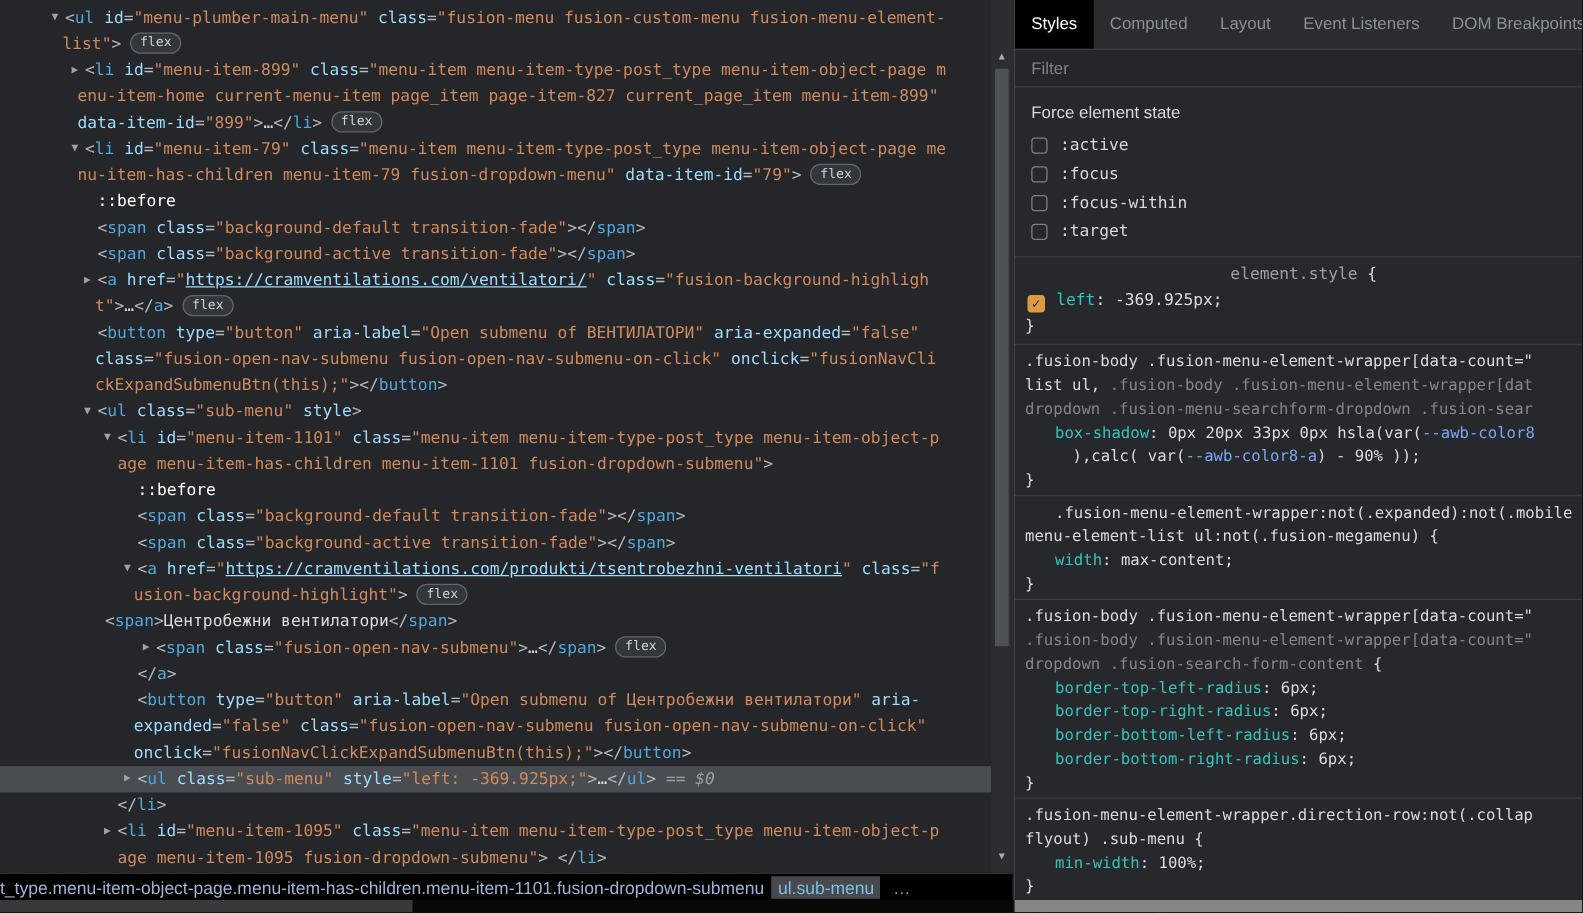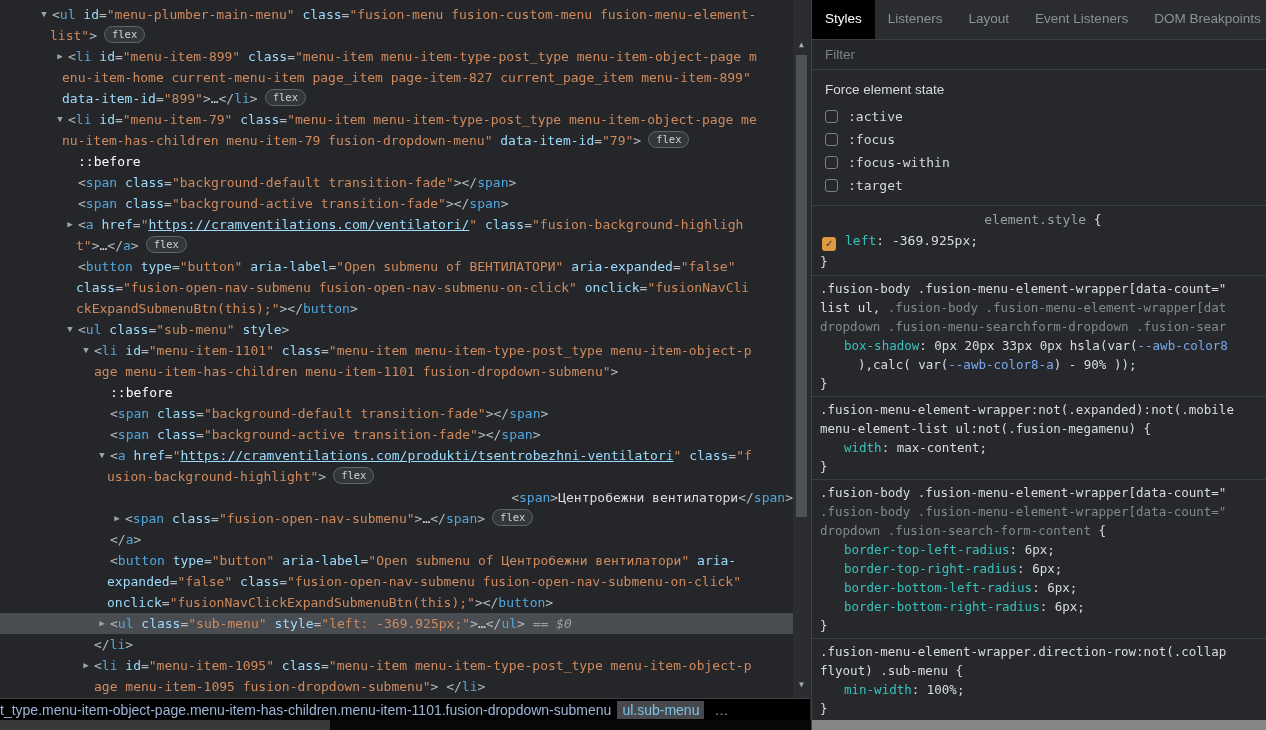--- a/index.html
+++ b/index.html
@@ -133,21 +133,21 @@
       <div class="code-row" style="padding-left: 76px;"><span class="tk-attr">class</span><span class="tk-p">=</span><span class="tk-val">"fusion-open-nav-submenu fusion-open-nav-submenu-on-click"</span><span class="tk-p"> </span><span class="tk-attr">onclick</span><span class="tk-p">=</span><span class="tk-val">"fusionNavCli</span></div>
       <div class="code-row" style="padding-left: 76px;"><span class="tk-val">ckExpandSubmenuBtn(this);"</span><span class="tk-p">&gt;&lt;/</span><span class="tk-tag">button</span><span class="tk-p">&gt;</span></div>
       <div class="code-row" style="padding-left: 78px;"><span class="tw" style="left: 64px;">▼</span><span class="tk-p">&lt;</span><span class="tk-tag">ul</span><span class="tk-p"> </span><span class="tk-attr">class</span><span class="tk-p">=</span><span class="tk-val">"sub-menu"</span><span class="tk-p"> </span><span class="tk-attr">style</span><span class="tk-p">&gt;</span></div>
       <div class="code-row" style="padding-left: 94px;"><span class="tw" style="left: 80px;">▼</span><span class="tk-p">&lt;</span><span class="tk-tag">li</span><span class="tk-p"> </span><span class="tk-attr">id</span><span class="tk-p">=</span><span class="tk-val">"menu-item-1101"</span><span class="tk-p"> </span><span class="tk-attr">class</span><span class="tk-p">=</span><span class="tk-val">"menu-item menu-item-type-post_type menu-item-object-p</span></div>
       <div class="code-row" style="padding-left: 94px;"><span class="tk-val">age menu-item-has-children menu-item-1101 fusion-dropdown-submenu"</span><span class="tk-p">&gt;</span></div>
       <div class="code-row" style="padding-left: 110px;"><span class="tk-pseudo">::before</span></div>
       <div class="code-row" style="padding-left: 110px;"><span class="tk-p">&lt;</span><span class="tk-tag">span</span><span class="tk-p"> </span><span class="tk-attr">class</span><span class="tk-p">=</span><span class="tk-val">"background-default transition-fade"</span><span class="tk-p">&gt;&lt;/</span><span class="tk-tag">span</span><span class="tk-p">&gt;</span></div>
       <div class="code-row" style="padding-left: 110px;"><span class="tk-p">&lt;</span><span class="tk-tag">span</span><span class="tk-p"> </span><span class="tk-attr">class</span><span class="tk-p">=</span><span class="tk-val">"background-active transition-fade"</span><span class="tk-p">&gt;&lt;/</span><span class="tk-tag">span</span><span class="tk-p">&gt;</span></div>
       <div class="code-row" style="padding-left: 110px;"><span class="tw" style="left: 96px;">▼</span><span class="tk-p">&lt;</span><span class="tk-tag">a</span><span class="tk-p"> </span><span class="tk-attr">href</span><span class="tk-p">=</span><span class="tk-val">"</span><span class="tk-link">https://cramventilations.com/produkti/tsentrobezhni-ventilatori</span><span class="tk-val">"</span><span class="tk-p"> </span><span class="tk-attr">class</span><span class="tk-p">=</span><span class="tk-val">"f</span></div>
       <div class="code-row" style="padding-left: 107px;"><span class="tk-val">usion-background-highlight"</span><span class="tk-p">&gt;</span><span class="badge">flex</span></div>
-      <div class="code-row" style="padding-left: 84px; text-align: right;"><span class="tk-p">&lt;</span><span class="tk-tag">span</span><span class="tk-p">&gt;</span><span class="tk-plain">Центробежни вентилатори</span><span class="tk-p">&lt;/</span><span class="tk-tag">span</span><span class="tk-p">&gt;</span></div>
+      <div class="code-row" style="padding-left: 84px;"><span class="tk-p">&lt;</span><span class="tk-tag">span</span><span class="tk-p">&gt;</span><span class="tk-plain">Центробежни вентилатори</span><span class="tk-p">&lt;/</span><span class="tk-tag">span</span><span class="tk-p">&gt;</span></div>
       <div class="code-row" style="padding-left: 125px;"><span class="tw" style="left: 111px;">▶</span><span class="tk-p">&lt;</span><span class="tk-tag">span</span><span class="tk-p"> </span><span class="tk-attr">class</span><span class="tk-p">=</span><span class="tk-val">"fusion-open-nav-submenu"</span><span class="tk-p">&gt;</span><span class="tk-plain">…</span><span class="tk-p">&lt;/</span><span class="tk-tag">span</span><span class="tk-p">&gt;</span><span class="badge">flex</span></div>
       <div class="code-row" style="padding-left: 110px;"><span class="tk-p">&lt;/</span><span class="tk-tag">a</span><span class="tk-p">&gt;</span></div>
       <div class="code-row" style="padding-left: 110px;"><span class="tk-p">&lt;</span><span class="tk-tag">button</span><span class="tk-p"> </span><span class="tk-attr">type</span><span class="tk-p">=</span><span class="tk-val">"button"</span><span class="tk-p"> </span><span class="tk-attr">aria-label</span><span class="tk-p">=</span><span class="tk-val">"Open submenu of Центробежни вентилатори"</span><span class="tk-p"> </span><span class="tk-attr">aria-</span></div>
       <div class="code-row" style="padding-left: 107px;"><span class="tk-attr">expanded</span><span class="tk-p">=</span><span class="tk-val">"false"</span><span class="tk-p"> </span><span class="tk-attr">class</span><span class="tk-p">=</span><span class="tk-val">"fusion-open-nav-submenu fusion-open-nav-submenu-on-click"</span></div>
       <div class="code-row" style="padding-left: 107px;"><span class="tk-attr">onclick</span><span class="tk-p">=</span><span class="tk-val">"fusionNavClickExpandSubmenuBtn(this);"</span><span class="tk-p">&gt;&lt;/</span><span class="tk-tag">button</span><span class="tk-p">&gt;</span></div>
       <div class="code-row selected" style="padding-left: 110px;"><span class="tw" style="left: 96px;">▶</span><span class="tk-p">&lt;</span><span class="tk-tag">ul</span><span class="tk-p"> </span><span class="tk-attr">class</span><span class="tk-p">=</span><span class="tk-val">"sub-menu"</span><span class="tk-p"> </span><span class="tk-attr">style</span><span class="tk-p">=</span><span class="tk-val">"left: -369.925px;"</span><span class="tk-p">&gt;</span><span class="tk-plain">…</span><span class="tk-p">&lt;/</span><span class="tk-tag">ul</span><span class="tk-p">&gt;</span><span class="tk-dim"> == $0</span></div>
       <div class="code-row" style="padding-left: 94px;"><span class="tk-p">&lt;/</span><span class="tk-tag">li</span><span class="tk-p">&gt;</span></div>
       <div class="code-row" style="padding-left: 94px;"><span class="tw" style="left: 80px;">▶</span><span class="tk-p">&lt;</span><span class="tk-tag">li</span><span class="tk-p"> </span><span class="tk-attr">id</span><span class="tk-p">=</span><span class="tk-val">"menu-item-1095"</span><span class="tk-p"> </span><span class="tk-attr">class</span><span class="tk-p">=</span><span class="tk-val">"menu-item menu-item-type-post_type menu-item-object-p</span></div>
       <div class="code-row" style="padding-left: 94px;"><span class="tk-val">age menu-item-1095 fusion-dropdown-submenu"</span><span class="tk-p">&gt;</span><span class="tk-plain"> </span><span class="tk-p">&lt;/</span><span class="tk-tag">li</span><span class="tk-p">&gt;</span></div>
     </div>
@@ -160,21 +160,21 @@
 
   <div class="breadcrumb">
     <span class="crumb-long">t_type.menu-item-object-page.menu-item-has-children.menu-item-1101.fusion-dropdown-submenu</span>
     <span class="crumb-sel">ul.sub-menu</span>
     <span class="crumb-more">…</span>
   </div>
 
   <div class="styles">
     <div class="tabs">
         <span class="tab active">Styles</span>
-        <span class="tab">Listeners</span>
+        <span class="tab">Computed</span>
         <span class="tab">Layout</span>
         <span class="tab">Event Listeners</span>
         <span class="tab">DOM Breakpoints</span>
       </div>
     <div class="filter-row">
       <span>Filter</span>
     </div>
     <div class="force">
       <div class="force-title">Force element state</div>
       <div>
@@ -204,21 +204,21 @@
         </div>
         <div class="css-block">
           <div class="css-row" style="padding-left: 8px;"><span class="tk-sel">.fusion-body .fusion-menu-element-wrapper[data-count="</span></div>
           <div class="css-row" style="padding-left: 8px;"><span class="tk-sel">list ul, </span><span class="tk-gsel">.fusion-body .fusion-menu-element-wrapper[dat</span></div>
           <div class="css-row" style="padding-left: 8px;"><span class="tk-gsel">dropdown .fusion-menu-searchform-dropdown .fusion-sear</span></div>
           <div class="css-row" style="padding-left: 32px;"><span class="tk-prop">box-shadow</span><span class="tk-sel">: </span><span class="tk-pval">0px 20px 33px 0px hsla(var(</span><span class="tk-pvar">--awb-color8</span></div>
           <div class="css-row" style="padding-left: 46px;"><span class="tk-pval">),calc( var(</span><span class="tk-pvar">--awb-color8-a</span><span class="tk-pval">) - 90% ));</span></div>
           <div class="css-row" style="padding-left: 8px;"><span class="tk-sel">}</span></div>
         </div>
         <div class="css-block">
-          <div class="css-row" style="padding-left: 8px;"><span class="tk-sel">.fusion-menu-element-wrapper:not(.expanded):not(.mobile</span></div>
+          <div class="css-row" style="padding-left: 8px; margin-left: 24px;"><span class="tk-sel">.fusion-menu-element-wrapper:not(.expanded):not(.mobile</span></div>
           <div class="css-row" style="padding-left: 8px;"><span class="tk-sel">menu-element-list ul:not(.fusion-megamenu) {</span></div>
           <div class="css-row" style="padding-left: 32px;"><span class="tk-prop">width</span><span class="tk-sel">: </span><span class="tk-pval">max-content;</span></div>
           <div class="css-row" style="padding-left: 8px;"><span class="tk-sel">}</span></div>
         </div>
         <div class="css-block">
           <div class="css-row" style="padding-left: 8px;"><span class="tk-sel">.fusion-body .fusion-menu-element-wrapper[data-count="</span></div>
           <div class="css-row" style="padding-left: 8px;"><span class="tk-gsel">.fusion-body .fusion-menu-element-wrapper[data-count="</span></div>
           <div class="css-row" style="padding-left: 8px;"><span class="tk-gsel">dropdown .fusion-search-form-content </span><span class="tk-sel">{</span></div>
           <div class="css-row" style="padding-left: 32px;"><span class="tk-prop">border-top-left-radius</span><span class="tk-sel">: </span><span class="tk-pval">6px;</span></div>
           <div class="css-row" style="padding-left: 32px;"><span class="tk-prop">border-top-right-radius</span><span class="tk-sel">: </span><span class="tk-pval">6px;</span></div>

